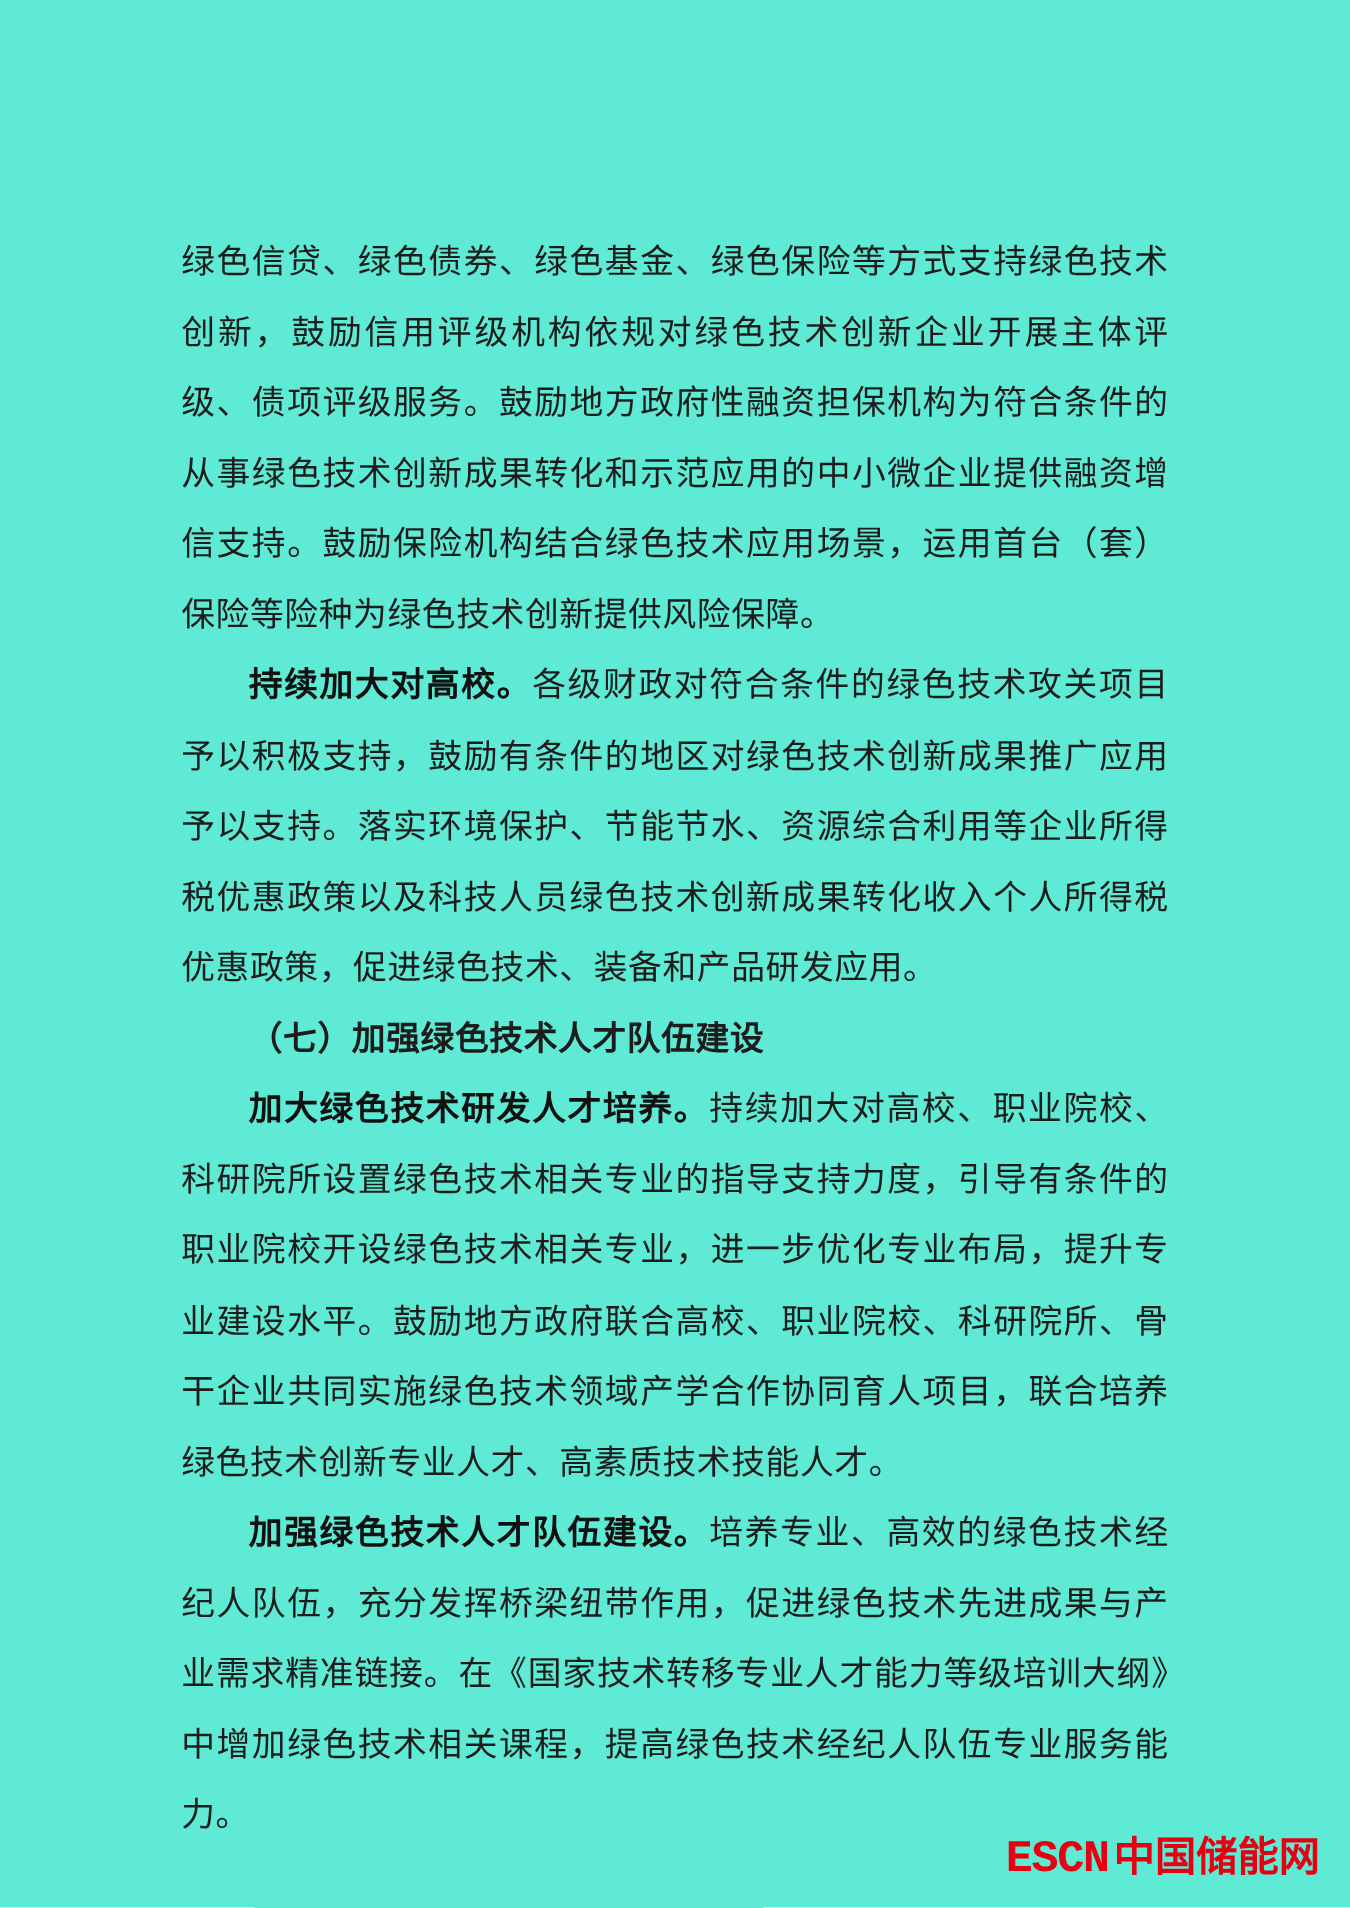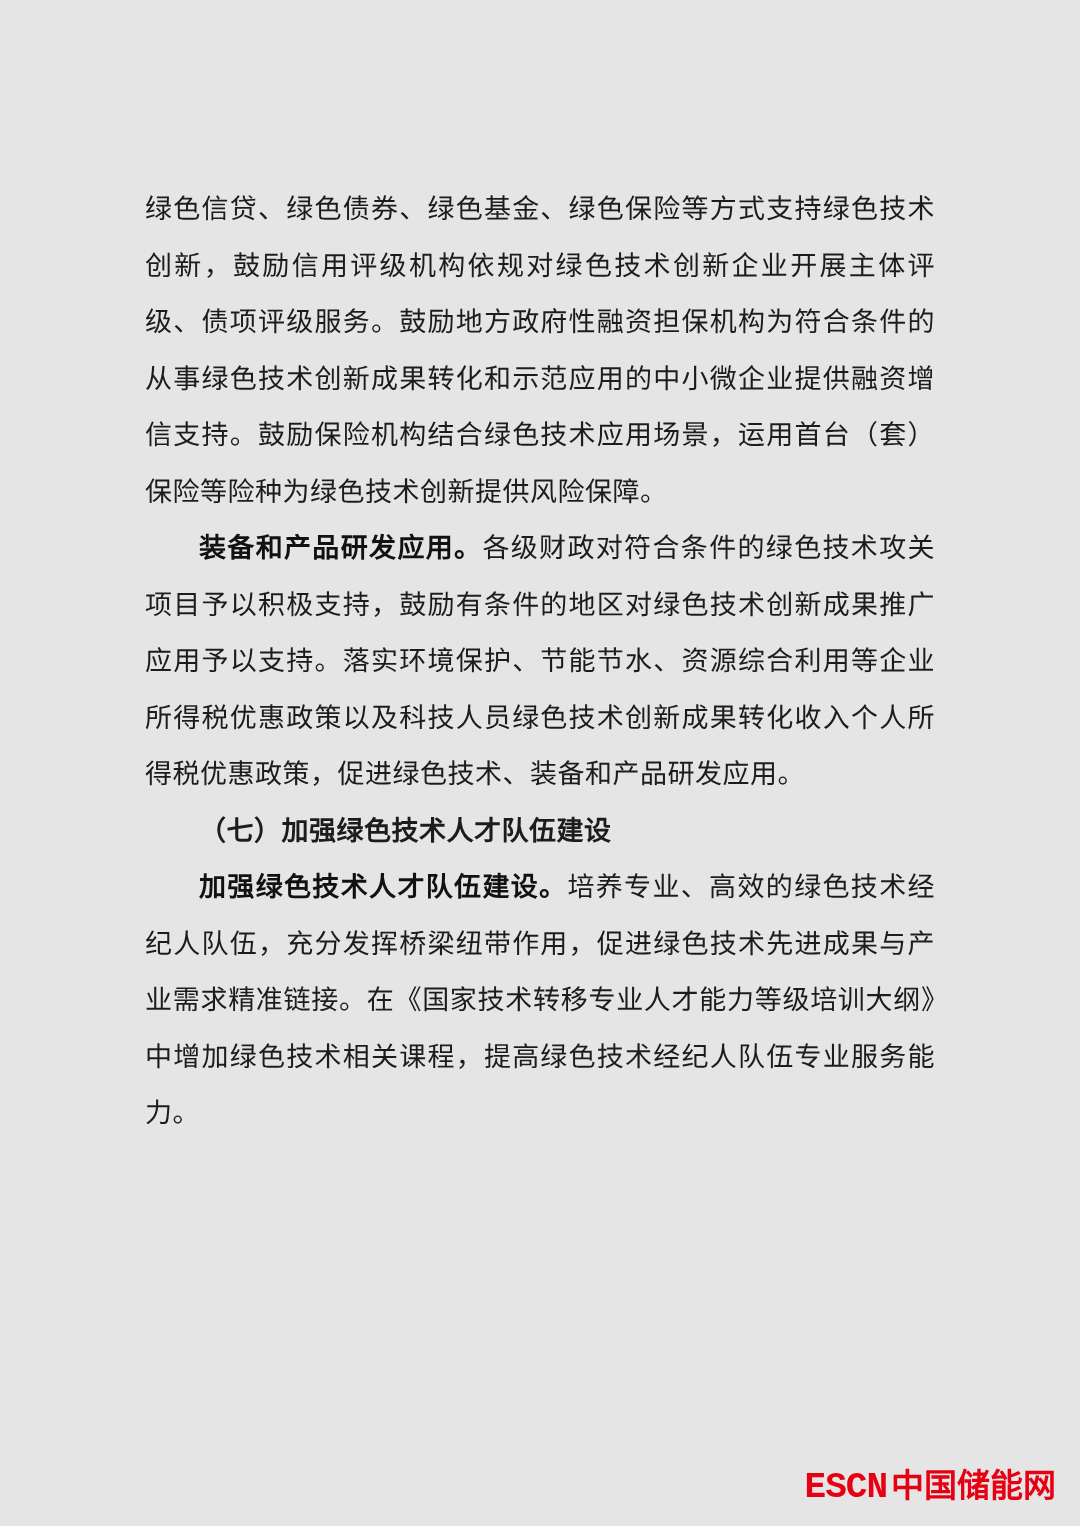--- a/index.html
+++ b/index.html
@@ -4,21 +4,21 @@
 <style>
   html, body {
     margin: 0;
     padding: 0;
     background: #ffffff;
   }
   .page {
     position: relative;
     width: 1080px;
     height: 1526px;
-    background: #e5e5e5;
+    background: #5eead4;
     overflow: hidden;
     font-family: "Liberation Serif", "DejaVu Serif", serif;
     color: #1c1c1c;
   }
   .content {
     position: absolute;
     left: 145px;
     top: 181px;
     width: 790px;
   }
@@ -64,22 +64,23 @@
     margin-left: 4px;
   }
 </style>
 </head>
 <body>
 
 <div class="page">
 
   <main class="content" id="content">
       <p class="">绿色信贷、绿色债券、绿色基金、绿色保险等方式支持绿色技术创新，鼓励信用评级机构依规对绿色技术创新企业开展主体评级、债项评级服务。鼓励地方政府性融资担保机构为符合条件的从事绿色技术创新成果转化和示范应用的中小微企业提供融资增信支持。鼓励保险机构结合绿色技术应用场景，运用首台（套）保险等险种为绿色技术创新提供风险保障。</p>
-      <p class="indent"><span class="lead">装备和产品研发应用。</span>各级财政对符合条件的绿色技术攻关项目予以积极支持，鼓励有条件的地区对绿色技术创新成果推广应用予以支持。落实环境保护、节能节水、资源综合利用等企业所得税优惠政策以及科技人员绿色技术创新成果转化收入个人所得税优惠政策，促进绿色技术、装备和产品研发应用。</p>
+      <p class="indent"><span class="lead">持续加大对高校。</span>各级财政对符合条件的绿色技术攻关项目予以积极支持，鼓励有条件的地区对绿色技术创新成果推广应用予以支持。落实环境保护、节能节水、资源综合利用等企业所得税优惠政策以及科技人员绿色技术创新成果转化收入个人所得税优惠政策，促进绿色技术、装备和产品研发应用。</p>
       <p class="heading">（七）加强绿色技术人才队伍建设</p>
+      <p class="indent"><span class="lead">加大绿色技术研发人才培养。</span>持续加大对高校、职业院校、科研院所设置绿色技术相关专业的指导支持力度，引导有条件的职业院校开设绿色技术相关专业，进一步优化专业布局，提升专业建设水平。鼓励地方政府联合高校、职业院校、科研院所、骨干企业共同实施绿色技术领域产学合作协同育人项目，联合培养绿色技术创新专业人才、高素质技术技能人才。</p>
       <p class="indent"><span class="lead">加强绿色技术人才队伍建设。</span>培养专业、高效的绿色技术经纪人队伍，充分发挥桥梁纽带作用，促进绿色技术先进成果与产业需求精准链接。在《国家技术转移专业人才能力等级培训大纲》中增加绿色技术相关课程，提高绿色技术经纪人队伍专业服务能力。</p>
     </main>
 
   <div class="footer-logo" style="color: rgb(230, 0, 18);">
     <span class="logo-latin">ESCN</span><span class="logo-cjk">中国储能网</span>
   </div>
 
 </div>
 
 </body></html>

